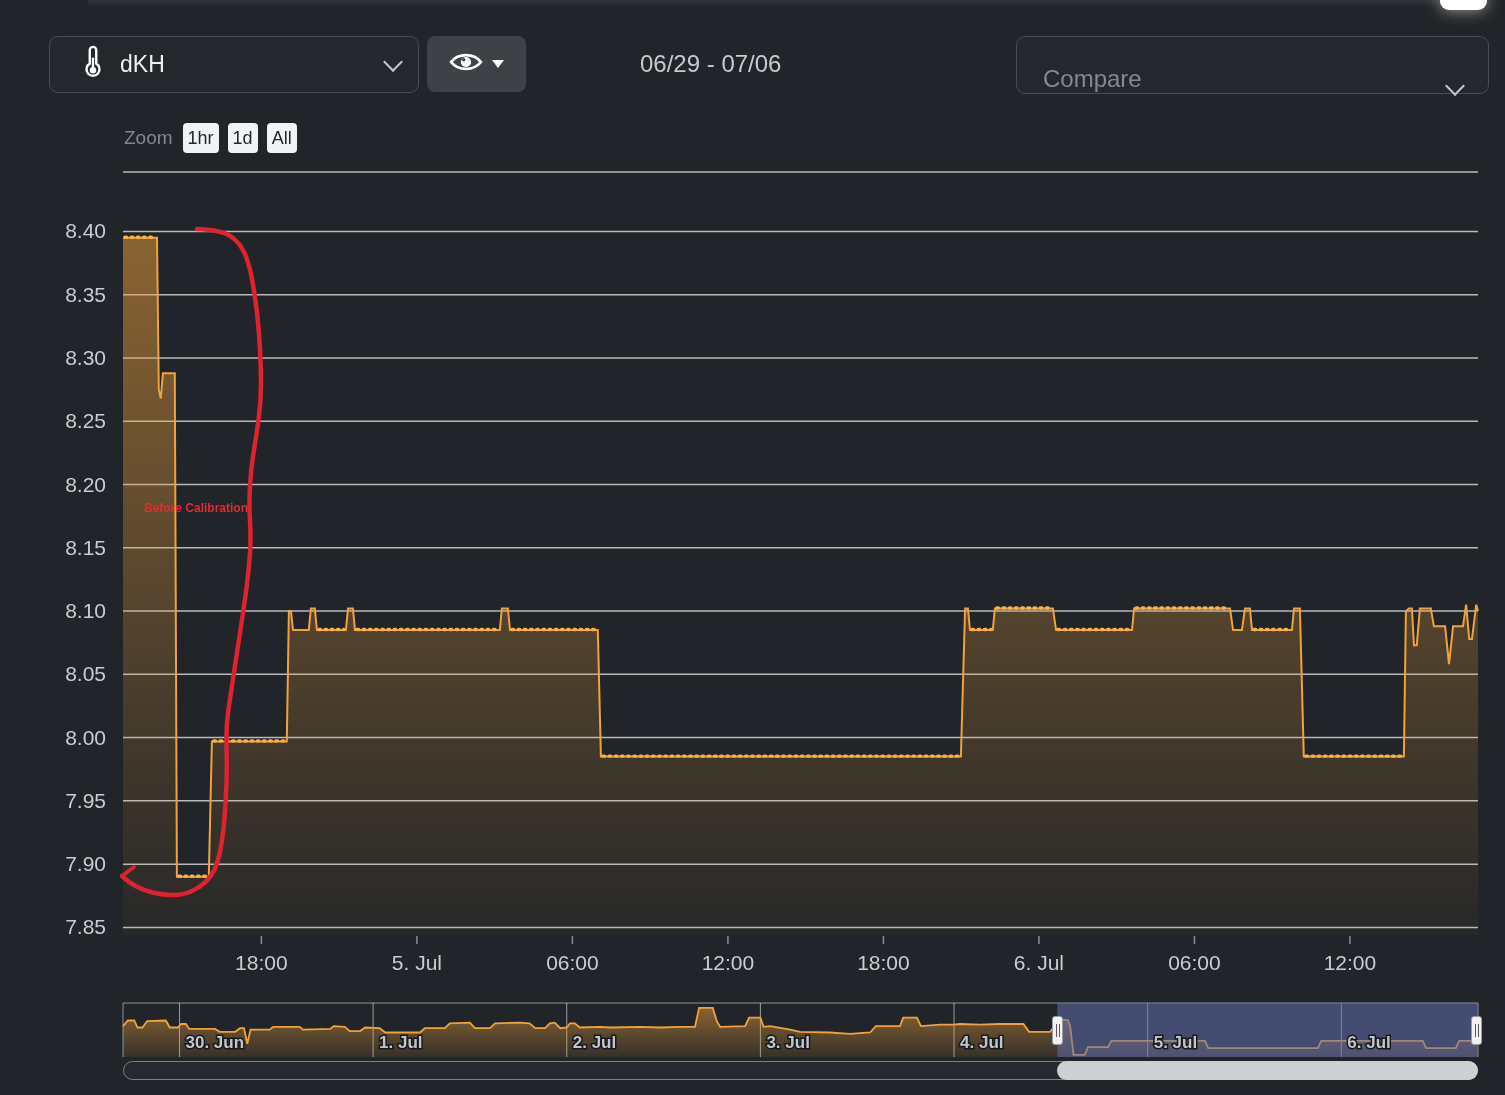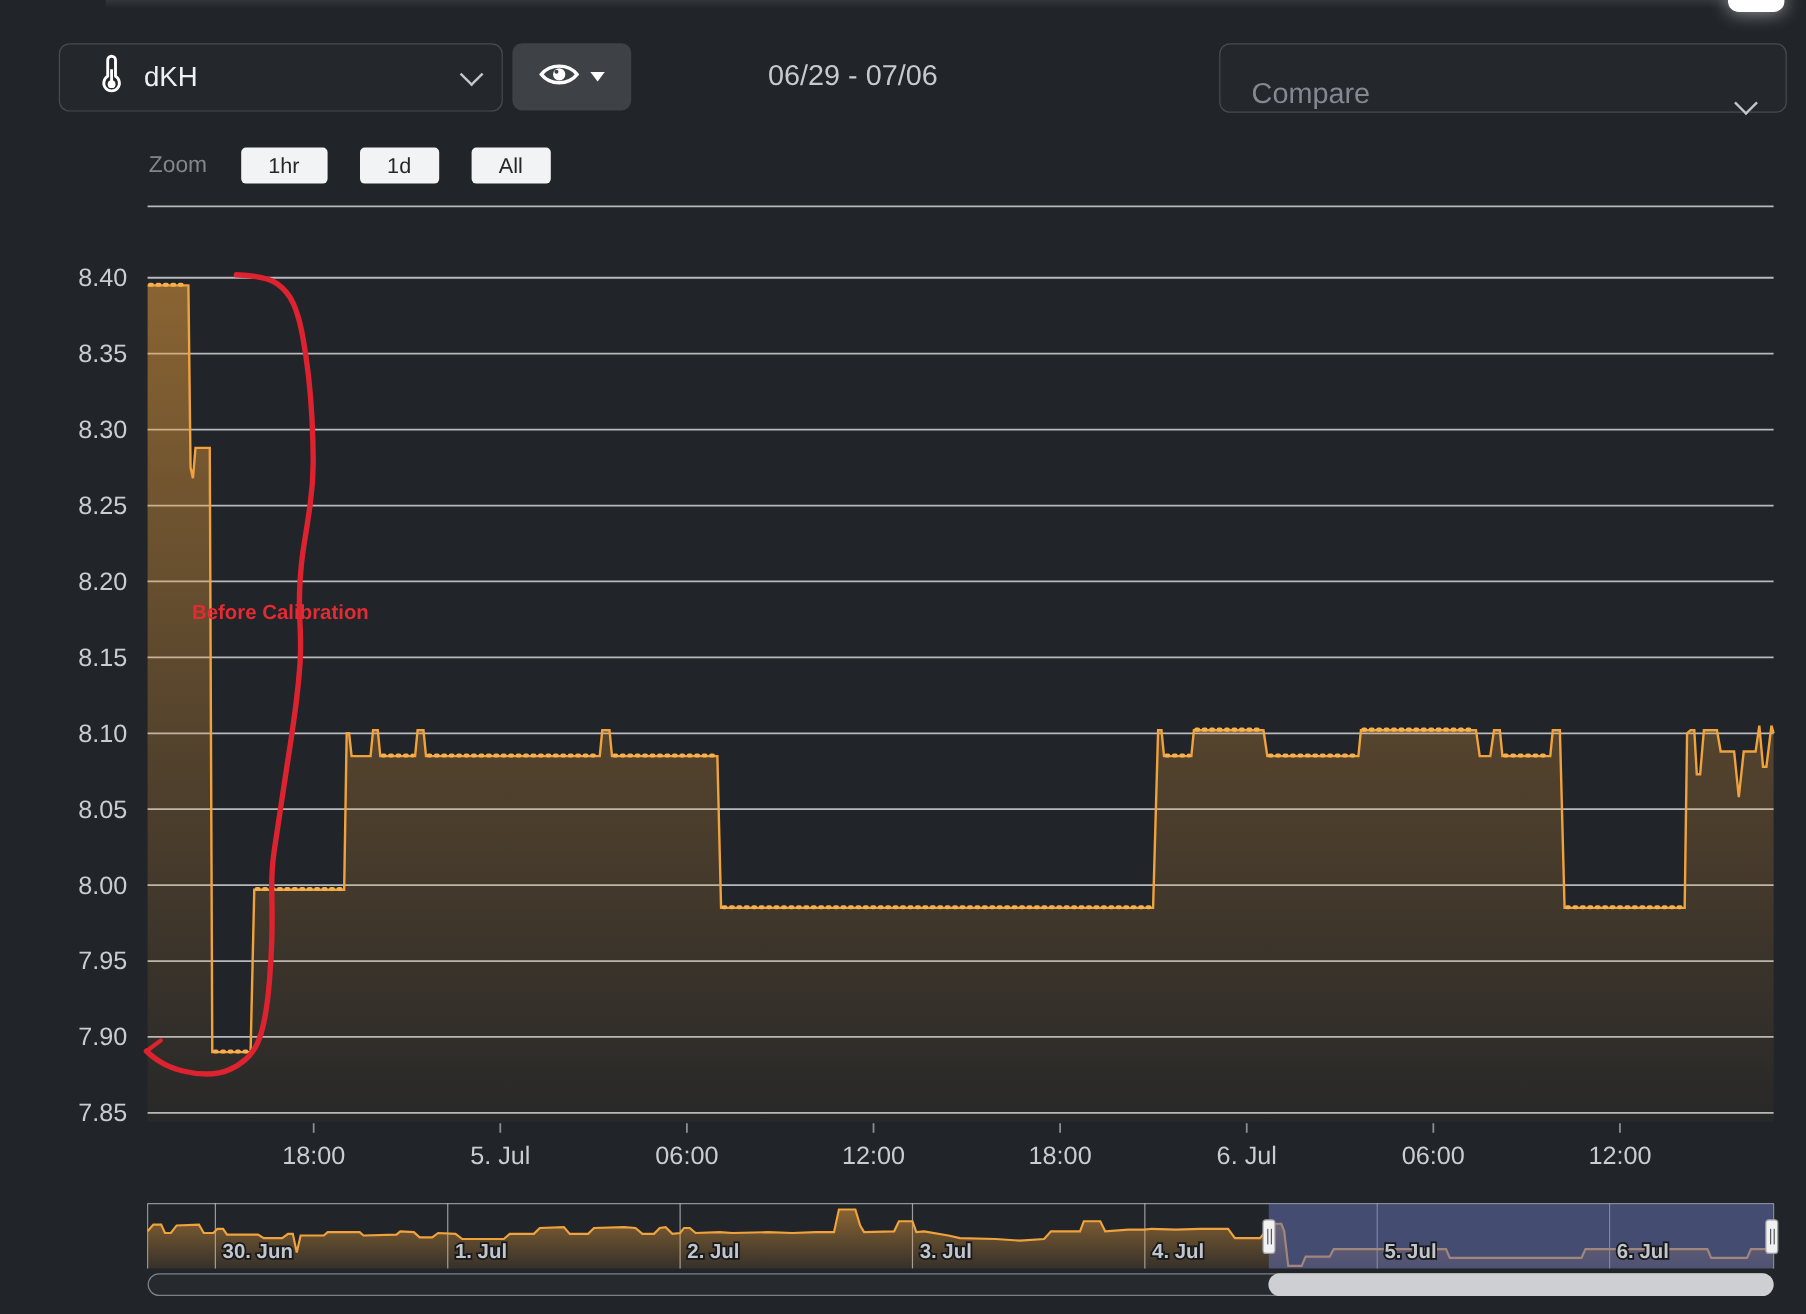--- a/index.html
+++ b/index.html
@@ -16,25 +16,25 @@
   #probe-select .lbl{margin-left:14px;}
   #eye-btn{left:427px;top:36px;width:99px;height:56px;background:#3e4247;border-radius:8px;
     display:flex;align-items:center;justify-content:center;gap:9px;}
   #date-range{left:640px;top:50px;width:260px;text-align:left;font-size:24px;color:#c6c9ce;}
   #compare-select{left:1016px;top:36px;width:473px;height:58px;padding:0 26px;font-size:24px;color:#84888f;align-items:flex-end;}
   .spacer{flex:1;}
   .chev{width:12px;height:12px;border-right:2.5px solid #c3c6cb;border-bottom:2.5px solid #c3c6cb;
     transform:rotate(45deg);margin-top:-6px;}
   .caret{width:0;height:0;border-left:6px solid transparent;border-right:6px solid transparent;
     border-top:8px solid #ffffff;}
-  #zoom-row{left:124px;top:123px;display:flex;align-items:center;gap:18px;}
+  #zoom-row{left:124px;top:123px;display:flex;align-items:center;}
   #zoom-label{font-size:19px;color:#83878d;margin-right:10px;}
   .zoom-btn{background:#f2f3f4;color:#24262a;font-size:18px;border-radius:4px;
-    padding:4px 23px;margin-right:9px;line-height:22px;}
-  #annotation-text{left:144px;top:501px;font-size:17px;font-weight:600;color:#e22b32;margin-left:16px;}
+    padding:4px 5px;margin-right:9px;line-height:22px;}
+  #annotation-text{left:144px;top:501px;font-size:12px;font-weight:600;color:#e22b32;}
   #chart-svg{left:0;top:0;}
   text{font-family:"Liberation Sans",sans-serif;}
   .scroll-track{left:123px;top:1061px;width:1355px;height:19px;box-sizing:border-box;
     border:1.5px solid #7d8187;border-radius:10px;background:#26292d;}
   .scroll-thumb{left:1057px;top:1061px;width:421px;height:19px;border-radius:10px;background:#cdcfd2;}
   .nav-handle{top:1016px;width:11px;height:29px;background:#f1f1f2;border:1px solid #9a9da2;
     border-radius:3px;box-sizing:border-box;display:flex;align-items:center;justify-content:center;gap:2px;}
   .nav-handle i{display:block;width:1px;height:13px;background:#55585e;}
 </style>
 </head>

